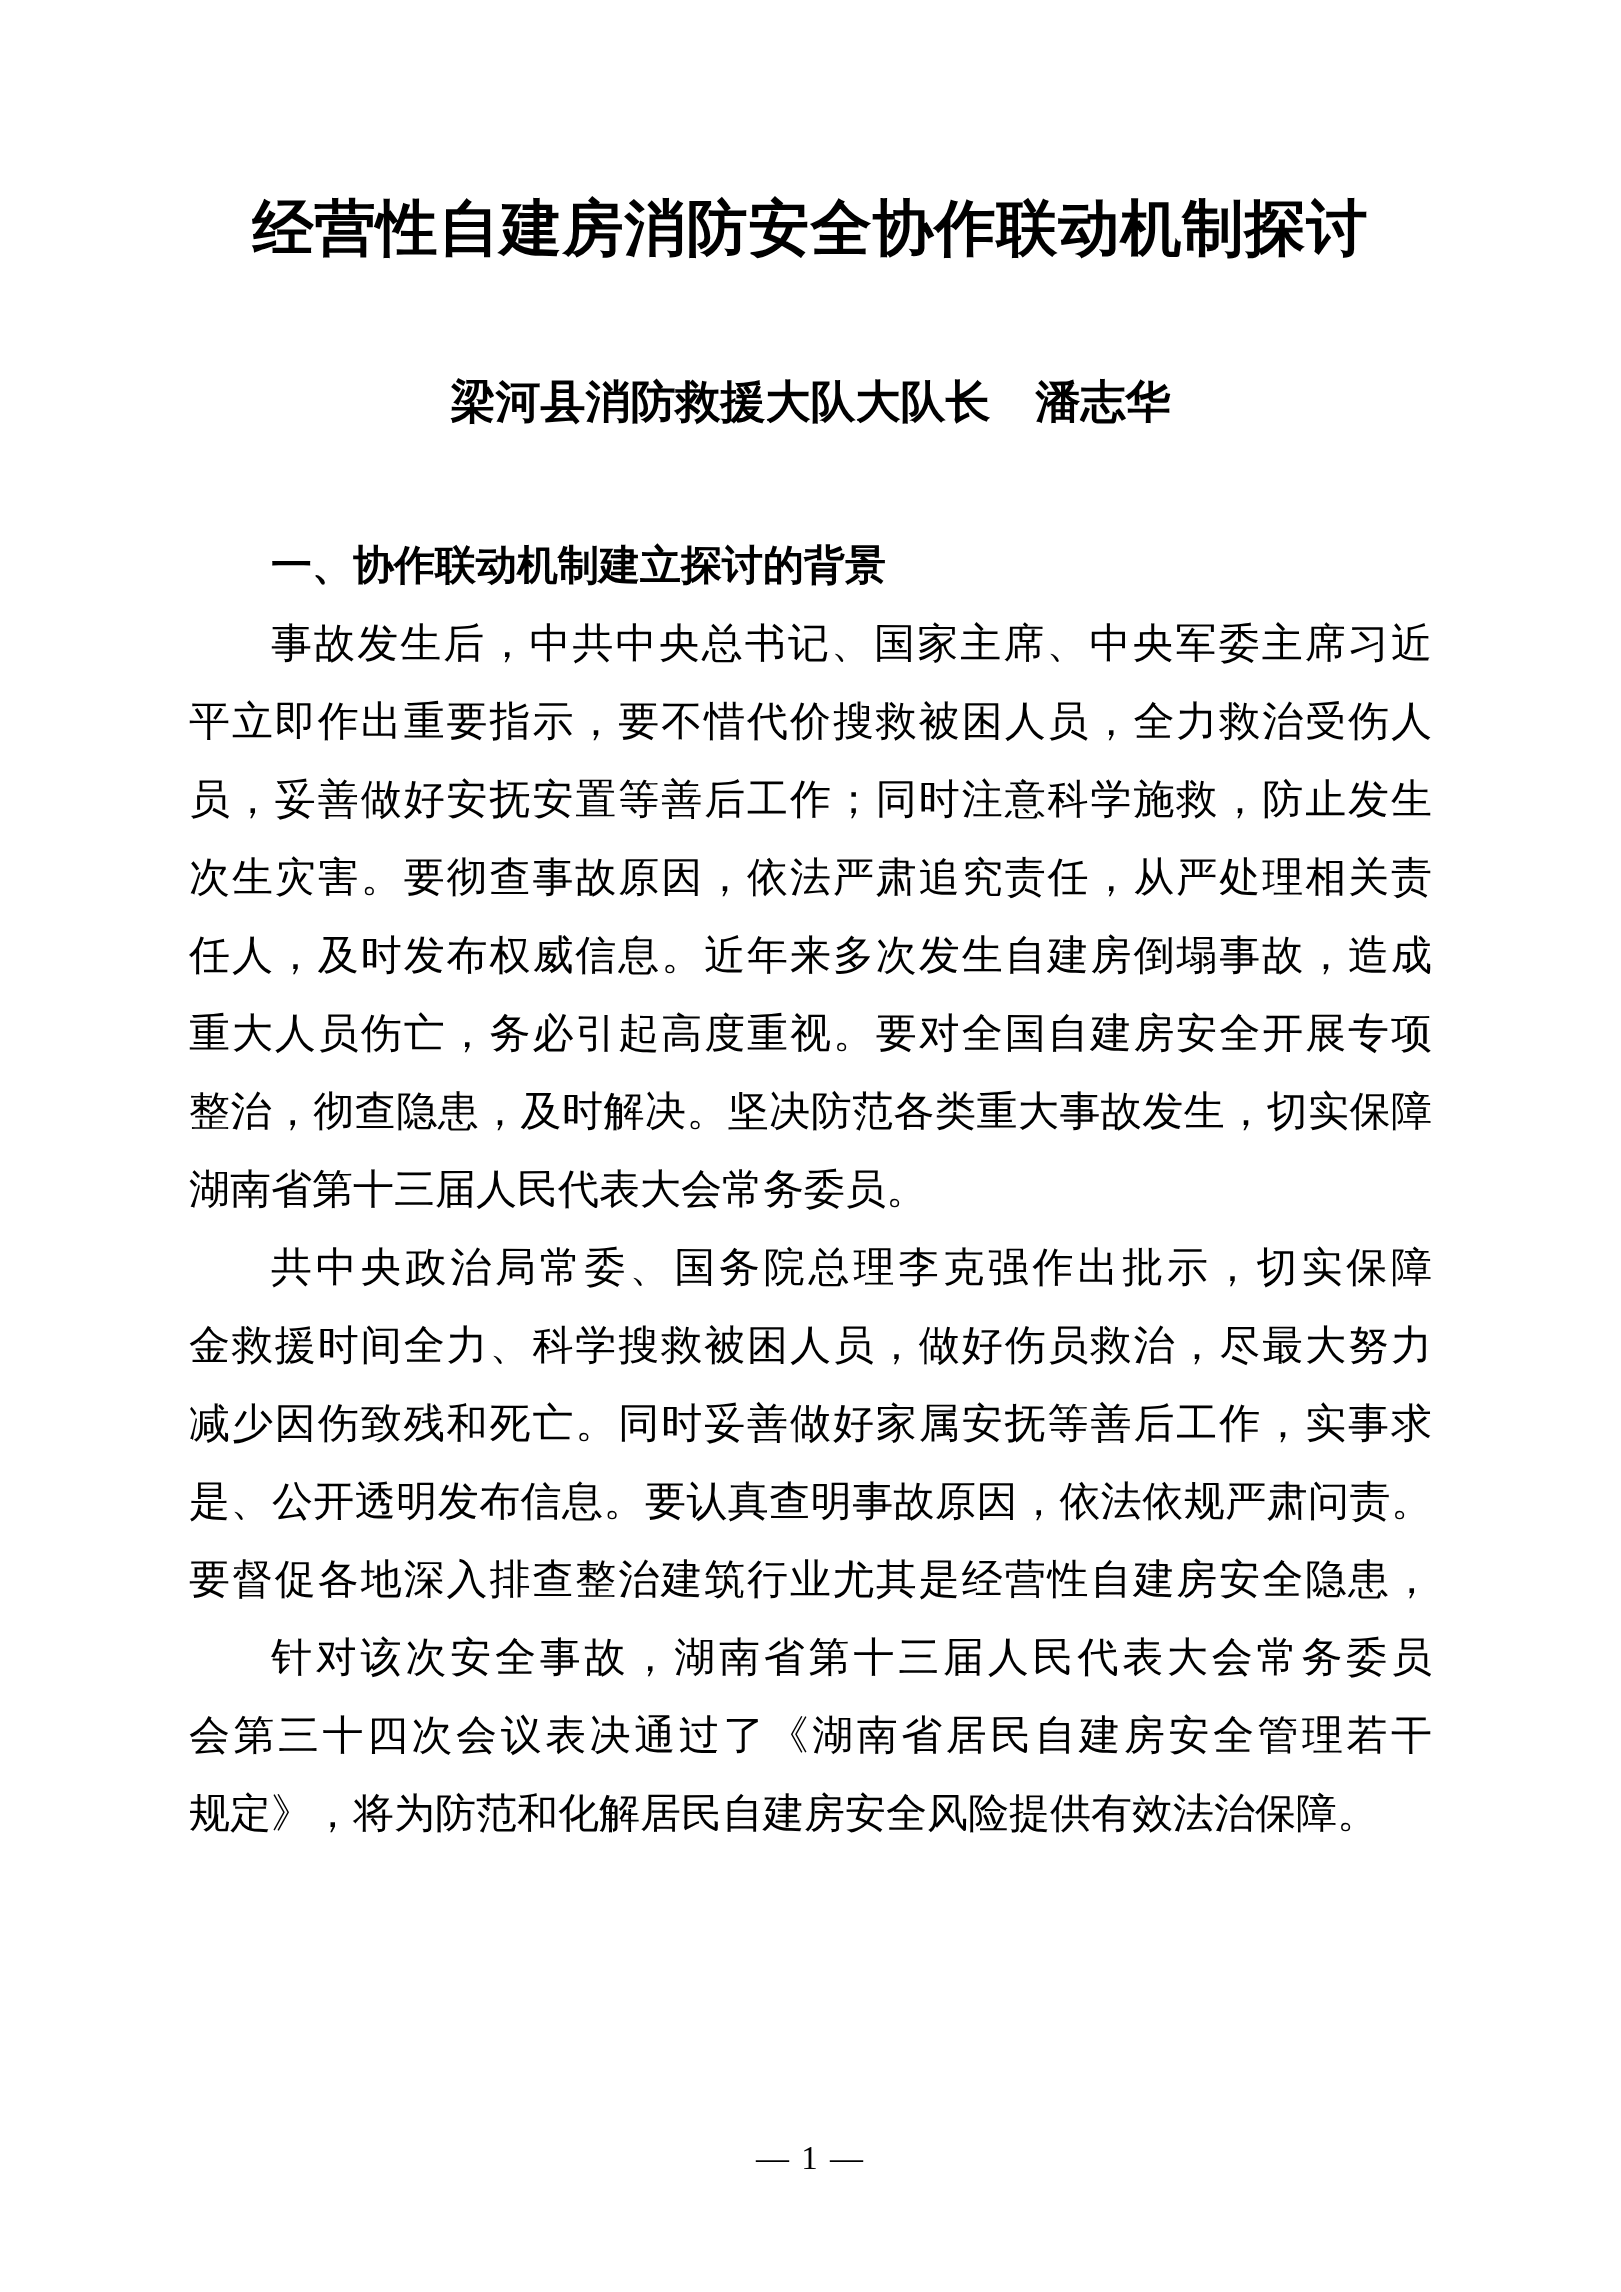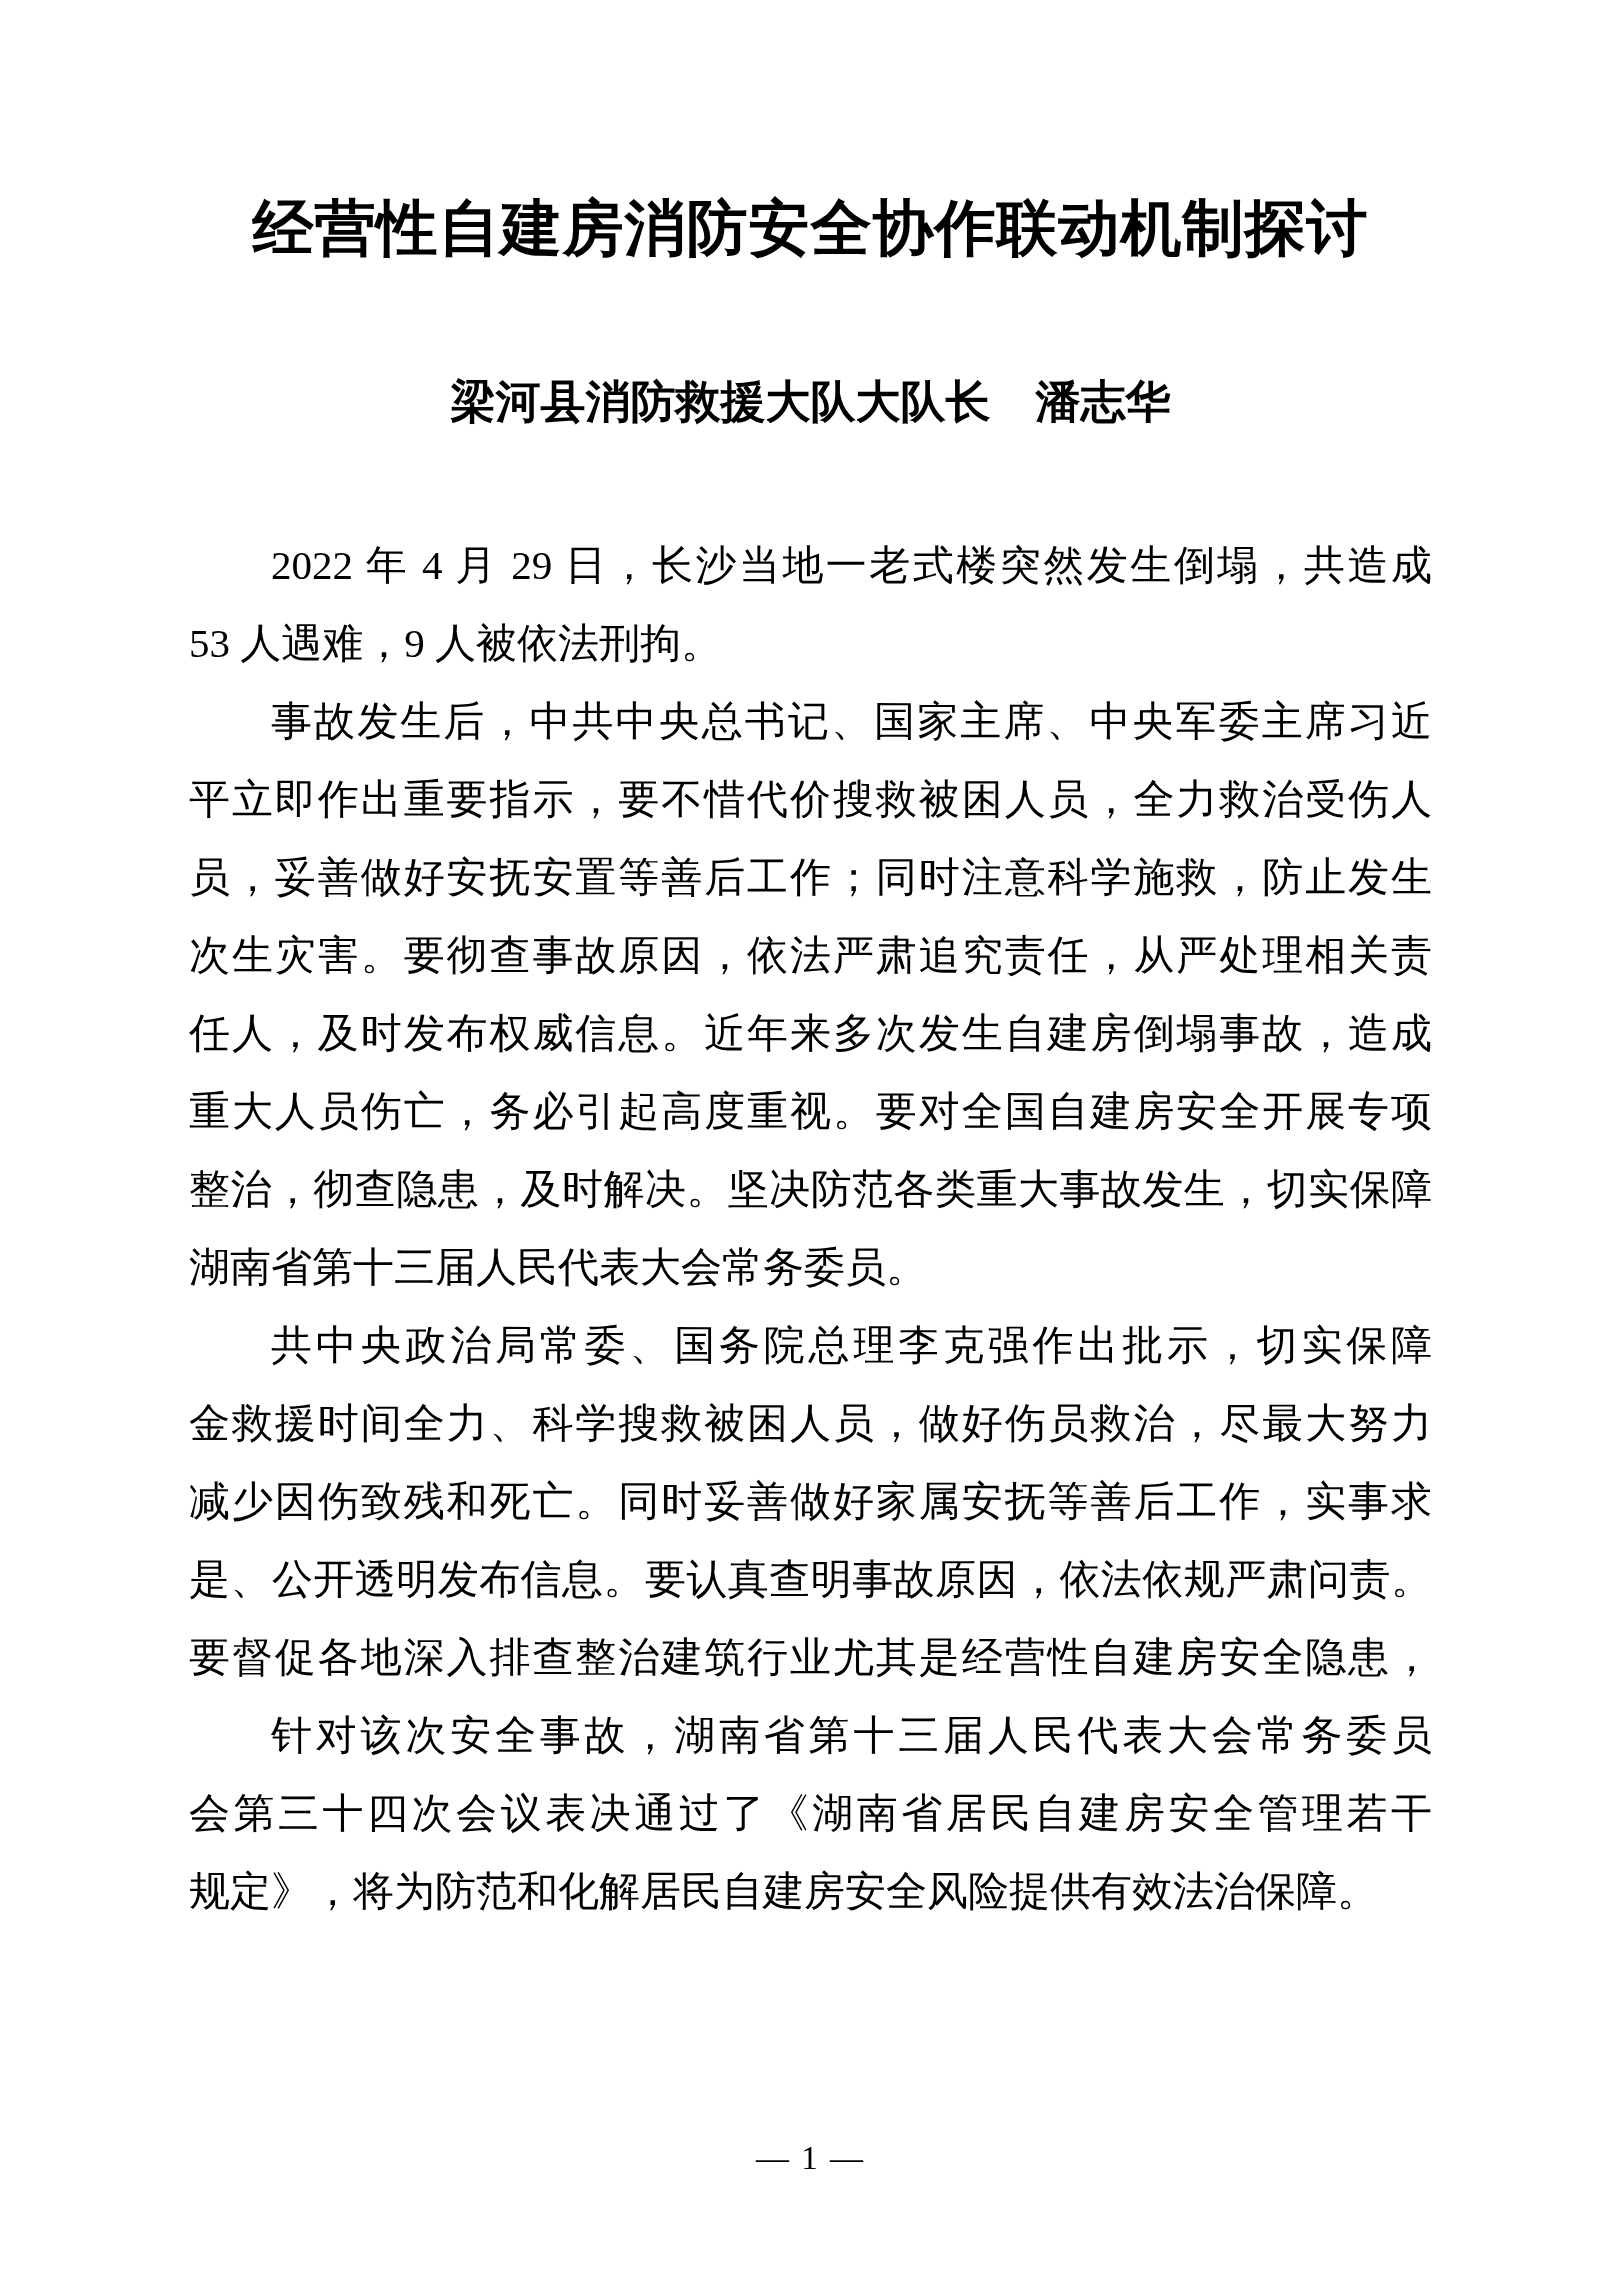--- a/index.html
+++ b/index.html
@@ -82,25 +82,22 @@
 </head>
 <body>
 
 <div class="page">
 
   <div class="doc-title">经营性自建房消防安全协作联动机制探讨</div>
 
   <div class="byline">梁河县消防救援大队大队长　潘志华</div>
 
   <div class="doc-body">
+    <div class="section-heading">一、协作联动机制建立探讨的背景</div>
 
-  <div class="paragraph">
-        <div class="line first">2022 年 4 月 29 日，长沙当地一老式楼突然发生倒塌，共造成</div>
-        <div class="line last">53 人遇难，9 人被依法刑拘。</div>
-      </div>
       <div class="paragraph">
         <div class="line first">事故发生后，中共中央总书记、国家主席、中央军委主席习近</div>
         <div class="line">平立即作出重要指示，要不惜代价搜救被困人员，全力救治受伤人</div>
         <div class="line">员，妥善做好安抚安置等善后工作；同时注意科学施救，防止发生</div>
         <div class="line">次生灾害。要彻查事故原因，依法严肃追究责任，从严处理相关责</div>
         <div class="line">任人，及时发布权威信息。近年来多次发生自建房倒塌事故，造成</div>
         <div class="line">重大人员伤亡，务必引起高度重视。要对全国自建房安全开展专项</div>
         <div class="line">整治，彻查隐患，及时解决。坚决防范各类重大事故发生，切实保障</div>
         <div class="line last">湖南省第十三届人民代表大会常务委员。</div>
       </div>

